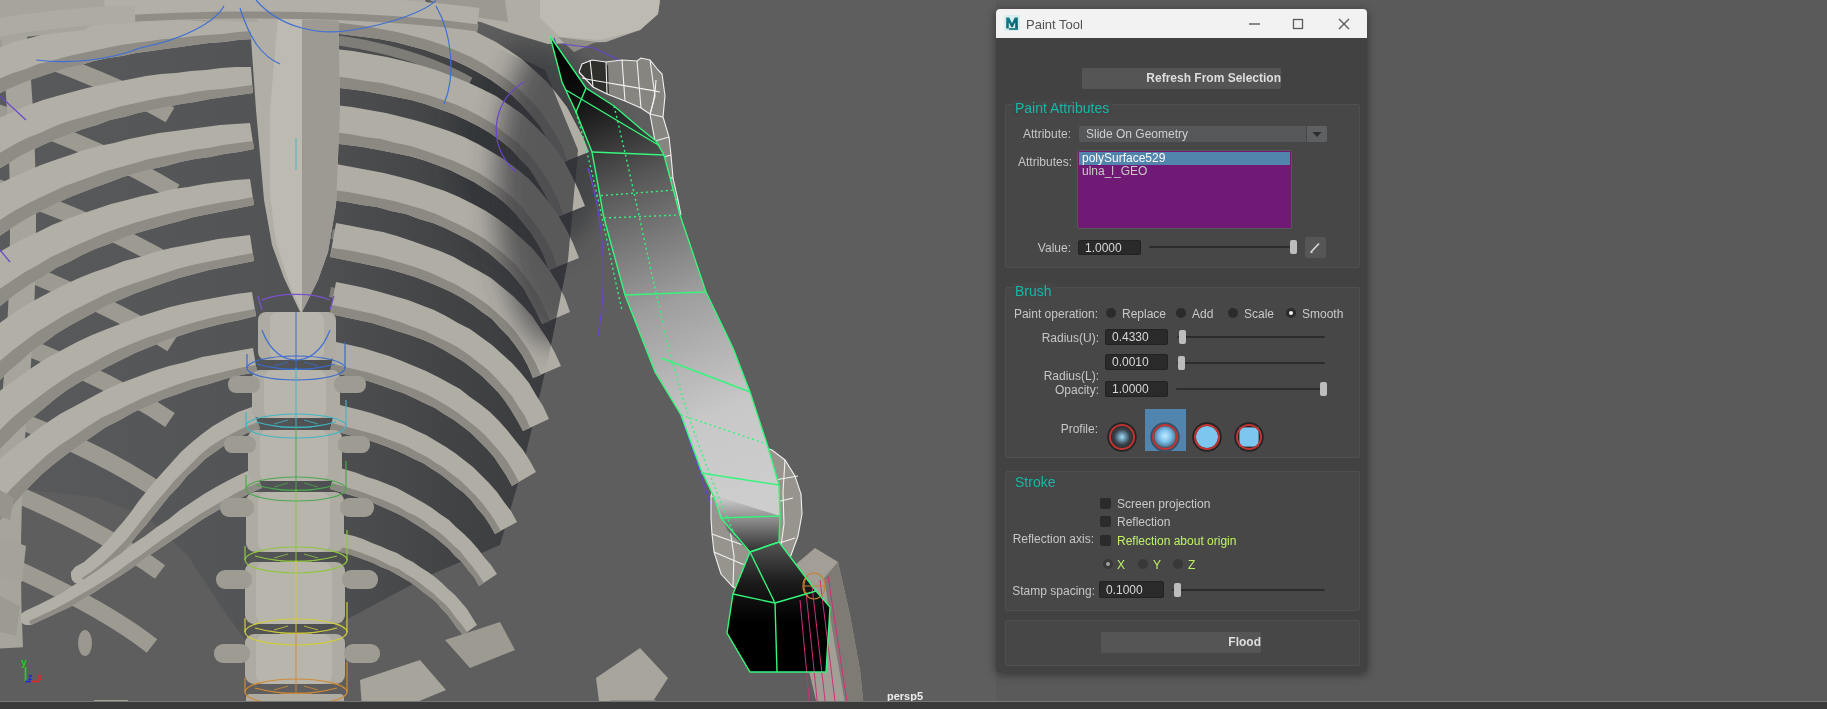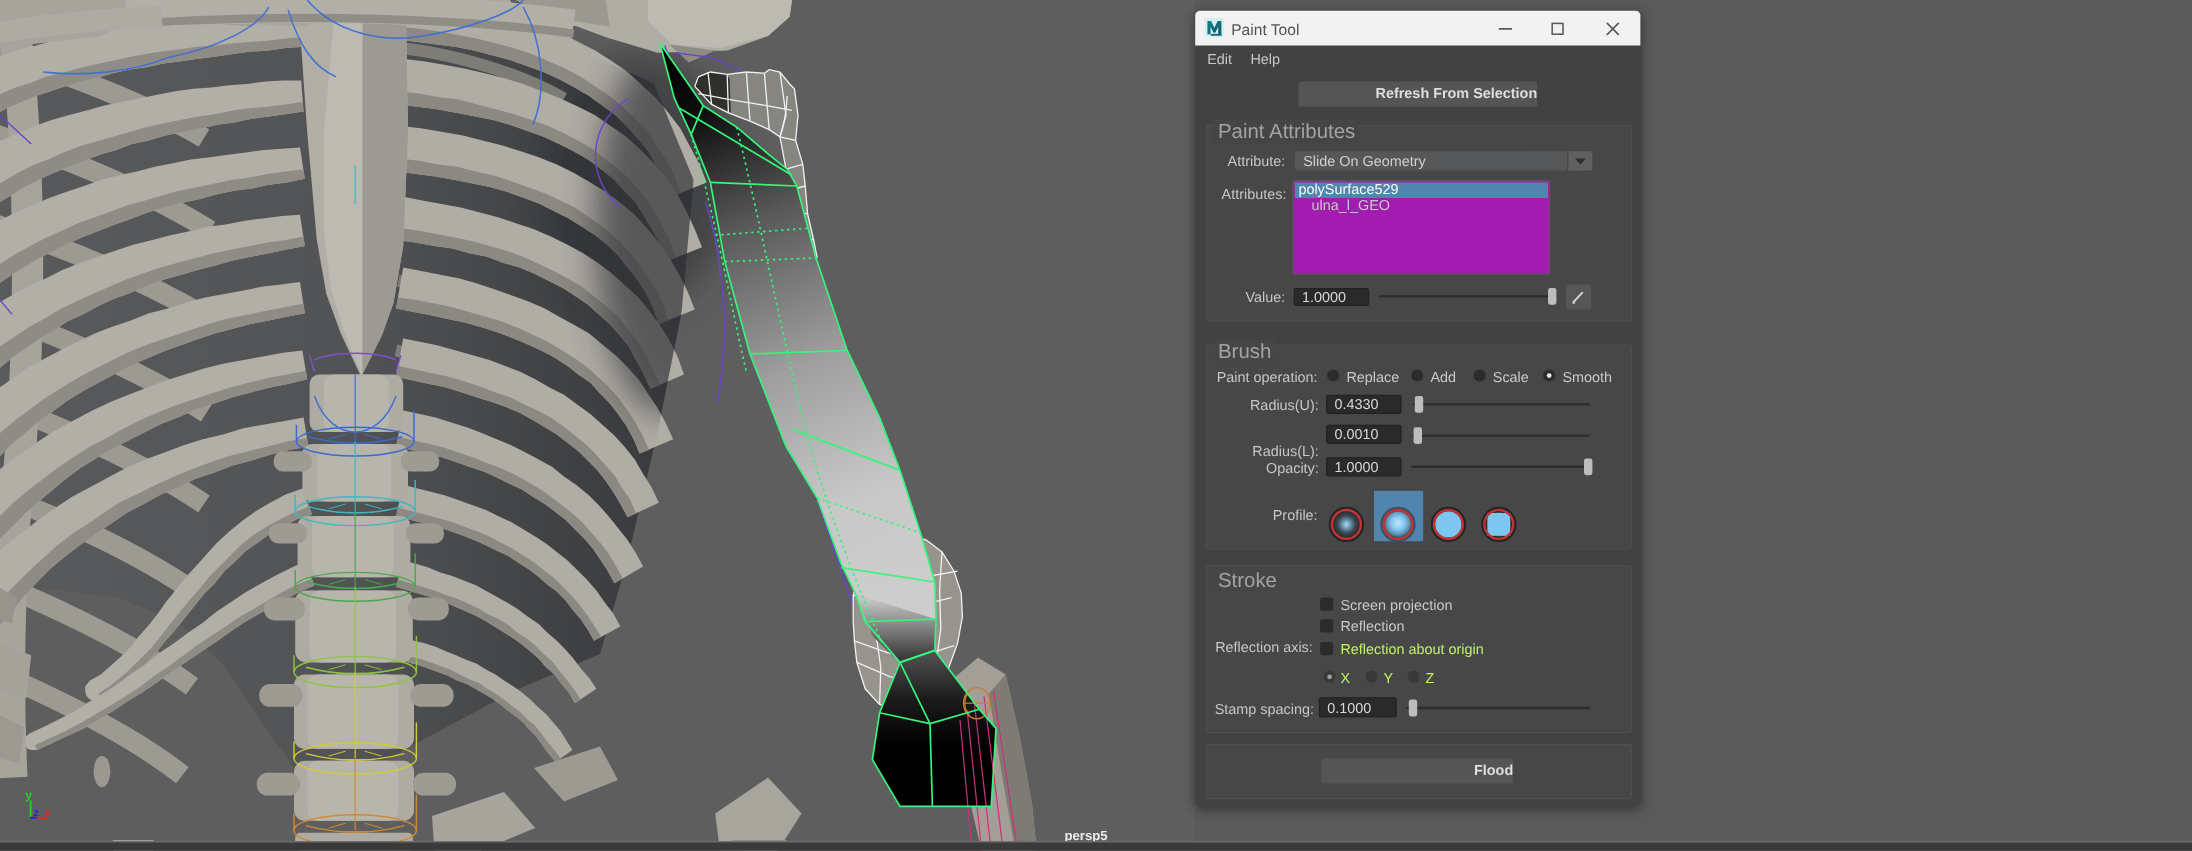--- a/index.html
+++ b/index.html
@@ -13,21 +13,21 @@
        font-size:12px;color:#c9c9c9;}
   #titlebar{position:absolute;left:0;top:0;width:371px;height:29px;background:#f2f2f2;
             border-radius:4px 4px 0 0;}
   #titlebar .ttl{position:absolute;left:30px;top:8px;font-size:13px;color:#535353;}
   #mico{position:absolute;left:8px;top:6px;width:16px;height:16px;}
   .winbtn{position:absolute;top:0;width:34px;height:29px;color:#5a5a5a;text-align:center;}
   #menubar{position:absolute;left:0;top:29px;width:371px;height:22px;}
   #menubar span{position:absolute;top:4px;}
   .panel{position:absolute;left:9px;width:353px;background:#474747;
          border:1px solid #4f4f4f;border-radius:2px;}
-  .plabel{position:absolute;font-size:17px;color:#a3a3a3;}
+  .plabel{position:absolute;font-size:14px;color:#14b8a6;}
   .btn{position:absolute;background:#555555;border-radius:2px;color:#dedede;
        font-weight:bold;text-align:right;}
   .lbl{position:absolute;text-align:right;color:#c6c6c6;}
   .fld{position:absolute;background:#2a2a2a;border:1px solid #222;border-radius:2px;
        color:#d8d8d8;padding-left:6px;box-sizing:border-box;}
   .track{position:absolute;height:2px;background:#2c2c2c;border-radius:1px;}
   .handle{position:absolute;width:7px;height:14px;background:#bdbdbd;border-radius:2px;}
   .radio{position:absolute;width:10px;height:10px;border-radius:50%;background:#2b2b2b;}
   .radio.on::after{content:"";position:absolute;left:3px;top:3px;width:4px;height:4px;
        border-radius:50%;background:#efefef;}
@@ -391,41 +391,37 @@
       <svg class="winbtn" style="left:241px;" width="34" height="29">
           <line x1="12" y1="15" x2="23" y2="15" stroke="#5a5a5a" stroke-width="1.4"></line>
         </svg>
       <svg class="winbtn" style="left:285px;" width="34" height="29">
           <rect x="12.5" y="10.5" width="9" height="9" fill="none" stroke="#5a5a5a" stroke-width="1.3"></rect>
         </svg>
       <svg class="winbtn" style="left:331px;" width="34" height="29">
           <path d="M12 10 L22 20 M22 10 L12 20" stroke="#5a5a5a" stroke-width="1.4"></path>
         </svg>
     </div>
-    <div id="menubar">
-      <span style="left:10px;">Edit</span>
-      <span style="left:46px;">Help</span>
-    </div>
 
     <div class="btn" style="left:86px;top:59px;width:199px;height:21px;line-height:21px;">Refresh From Selection</div>
 
     <div class="panel" style="top:95px;height:162px;"></div>
     <div class="plabel" style="left:16px;top:91px;background:#454545;padding:0 3px;">Paint Attributes</div>
 
     <div class="lbl" style="left:0;top:118px;width:75px;">Attribute:</div>
     <div style="position:absolute;left:83px;top:117px;width:227px;height:16px;background:#555759;border-radius:2px 0 0 2px;padding-left:7px;line-height:16px;color:#cfcfcf;box-sizing:border-box;">Slide On Geometry</div>
     <div style="position:absolute;left:311px;top:117px;width:20px;height:16px;background:#5e6062;border-radius:0 2px 2px 0;"></div>
     <svg style="position:absolute;left:311px;top:117px;" width="20" height="16">
         <path d="M5.5 6 L14.5 6 L10 11 Z" fill="#2d2d2d"></path>
       </svg>
 
     <div class="lbl" style="left:0;top:146px;width:76px;">Attributes:</div>
-    <div style="position:absolute;left:81px;top:141px;width:215px;height:79px;background:#a21caf;border:1px solid #575757;border-radius:2px;box-sizing:border-box;">
+    <div style="position:absolute;left:81px;top:141px;width:215px;height:79px;background:#701a75;border:1px solid #575757;border-radius:2px;box-sizing:border-box;">
       <div style="position:absolute;left:1px;top:1px;right:1px;height:13px;background:#5285ad;color:#fafafa;padding-left:3px;line-height:13px;">polySurface529</div>
-      <div style="position:absolute;left:1px;top:14px;right:1px;height:13px;color:#c9c9c9;padding-left:14px;line-height:13px;">ulna_l_GEO</div>
+      <div style="position:absolute;left:1px;top:14px;right:1px;height:13px;color:#c9c9c9;padding-left:3px;line-height:13px;">ulna_l_GEO</div>
     </div>
 
     <div class="lbl" style="left:0;top:232px;width:75px;">Value:</div>
     <div class="fld" style="left:82px;top:231px;width:63px;height:15px;line-height:14px;">1.0000</div>
     <div class="track" style="left:153px;top:237px;width:148px;"></div>
     <div class="handle" style="left:294px;top:231px;"></div>
     <div style="position:absolute;left:309px;top:228px;width:21px;height:21px;background:#565656;border-radius:2px;"></div>
     <svg style="position:absolute;left:309px;top:228px;" width="21" height="21">
         <path d="M6 15 L14 6.5 M5.5 15.5 L7.5 15" stroke="#d8d8d8" stroke-width="1.6" fill="none"></path>
       </svg>

